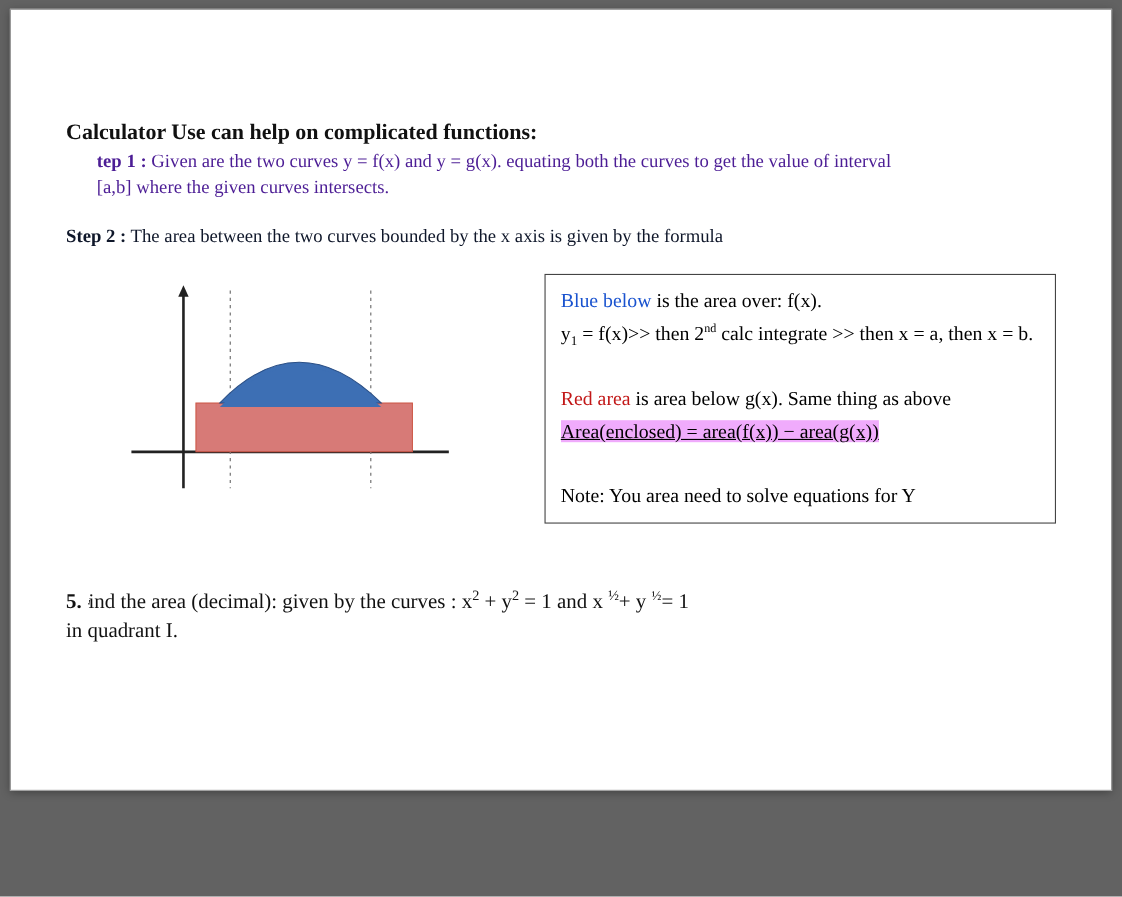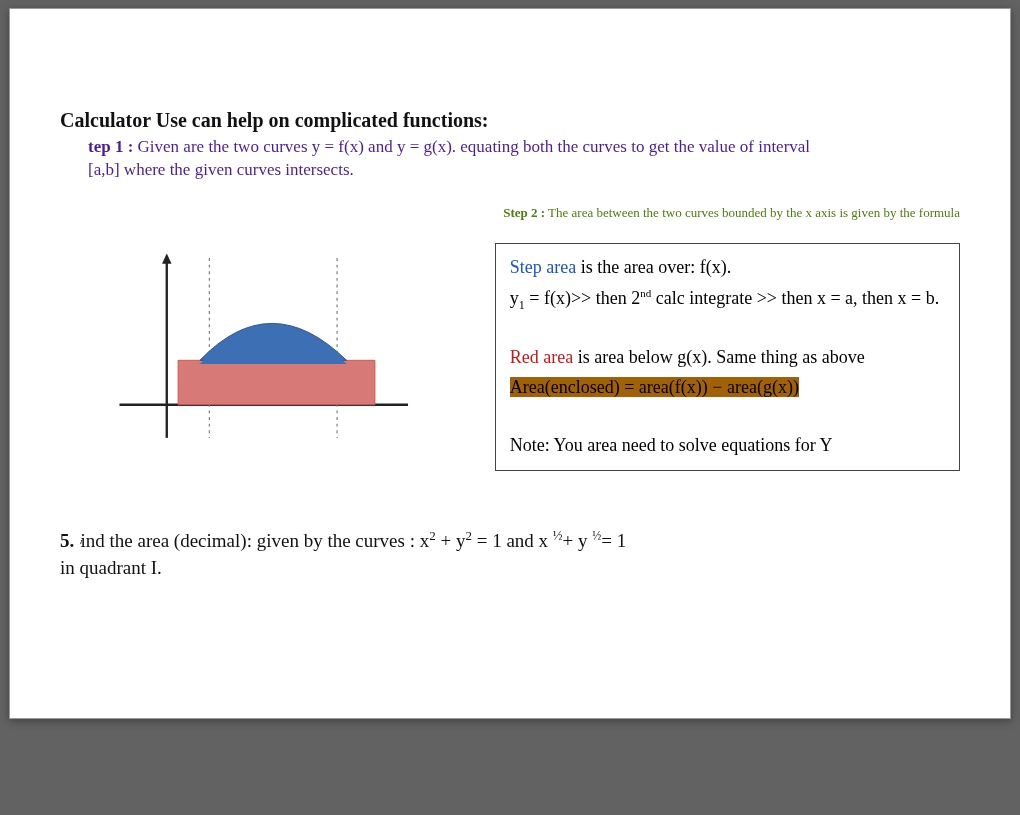--- a/index.html
+++ b/index.html
@@ -30,25 +30,24 @@
       margin-bottom: 4px;
     }
     .step-line {
       font-size: 17px;
       color: #4c1d95;
       line-height: 1.35;
       margin-left: 28px;
     }
     .step-line .bold { font-weight: bold; }
     .step2 {
-      font-size: 13px;
-      color: #4d7c0f;
+      font-size: 17px;
+      color: #0f172a;
       line-height: 1.35;
       margin-top: 22px;
-      text-align: right;
     }
     .step2 .bold { font-weight: bold; }
     .formula {
       font-size: 19px;
       color: #111;
       margin-top: 18px;
     }
     .intsym {
       font-family: "Times New Roman", serif;
       font-size: 26px;
@@ -72,21 +71,21 @@
 
     .infobox {
       border: 1px solid #444;
       width: 490px;
       padding: 10px 14px 12px 14px;
       font-size: 18px;
       line-height: 1.45;
     }
     .infobox .blue { color: #1a53cf; }
     .infobox .red  { color: #c21818; margin-top: 27px; }
-    .infobox .hl   { background: #a16207; }
+    .infobox .hl   { background: #f0abfc; text-decoration: underline; }
     .sub { font-size: 12px; vertical-align: sub; }
     .sup { font-size: 11px; vertical-align: super; }
     .gap-sm { margin-top: 4px; }
     .gap-md { margin-top: 30px; }
     .gap-lg { margin-top: 32px; }
 
     .problem {
       font-size: 19px;
       margin-top: 56px;
       color: #111;
@@ -128,21 +127,21 @@
         <path d="M 72 118 L 280 118 L 280 165 L 72 165 Z" fill="#d77a77" stroke="#c54" stroke-width="1"></path>
 
         <path d="M 95 118 Q 170 40 250 118 L 250 118 L 95 118 Z" fill="#3d6fb4" stroke="#2a4f86" stroke-width="1"></path>
 
         <path d="M 95 122 Q 170 44 250 122 L 250 122 L 95 122 Z" fill="#3d6fb4" stroke="none"></path>
       </svg>
     </div>
 
     <div class="infobox">
       <div>
-        <span class="blue">Step area</span><span> is the area over:  f(x).</span>
+        <span class="blue">Blue below</span><span> is the area over:  f(x).</span>
       </div>
       <div class="gap-sm">
         <span>y</span><span class="sub">1</span><span> = f(x)&gt;&gt;  then  2</span><span class="sup">nd</span><span> calc integrate &gt;&gt;  then x = a, then x = b.</span>
       </div>
       <div class="gap-md">
         <span class="red">Red area</span><span> is area below g(x). Same thing as above</span>
       </div>
       <div class="gap-sm">
         <span class="hl">Area(enclosed) = area(f(x)) − area(g(x))</span>
       </div>

